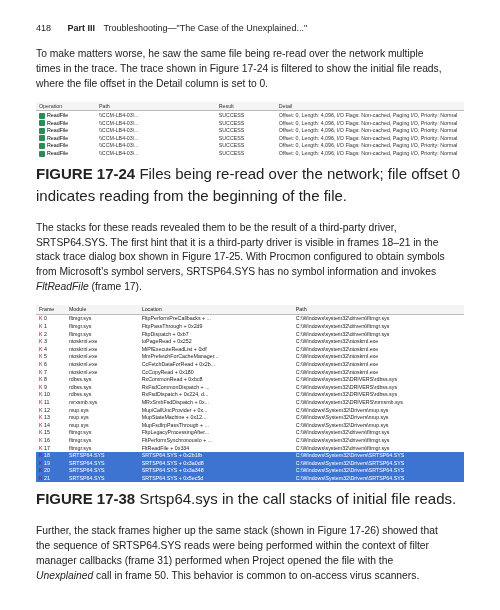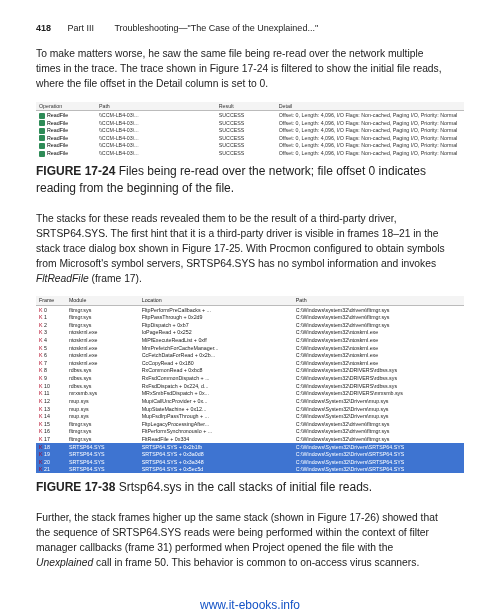--- a/index.html
+++ b/index.html
@@ -13,24 +13,24 @@
     width: 500px;
   }
   .page {
     padding: 22px 36px 20px 36px;
     box-sizing: border-box;
   }
   .running-head {
     font-size: 9px;
     margin-bottom: 12px;
   }
-  .running-head .pgnum { font-weight: bold; margin-right: 14px;}
-  .running-head .part  { font-weight: normal; margin-right: 18px;}
+  .running-head .pgnum { font-weight: normal; margin-right: 14px;}
+  .running-head .part  { font-weight: bold; margin-right: 6px;}
   .para { margin: 0 16px 10px 0; }
-  .caption { font-size: 12px; margin: 6px 0 14px 0; }
+  .caption { font-size: 15px; margin: 6px 0 14px 0; }
   .caption .lbl { font-weight: bold; }
   em, .it { }
   .figbox {
     margin: 8px 0 4px 0;
     width: 100%;
   }
   table.mini {
     border-collapse: collapse;
     font-size: 5.3px;
     line-height: 1.25;

